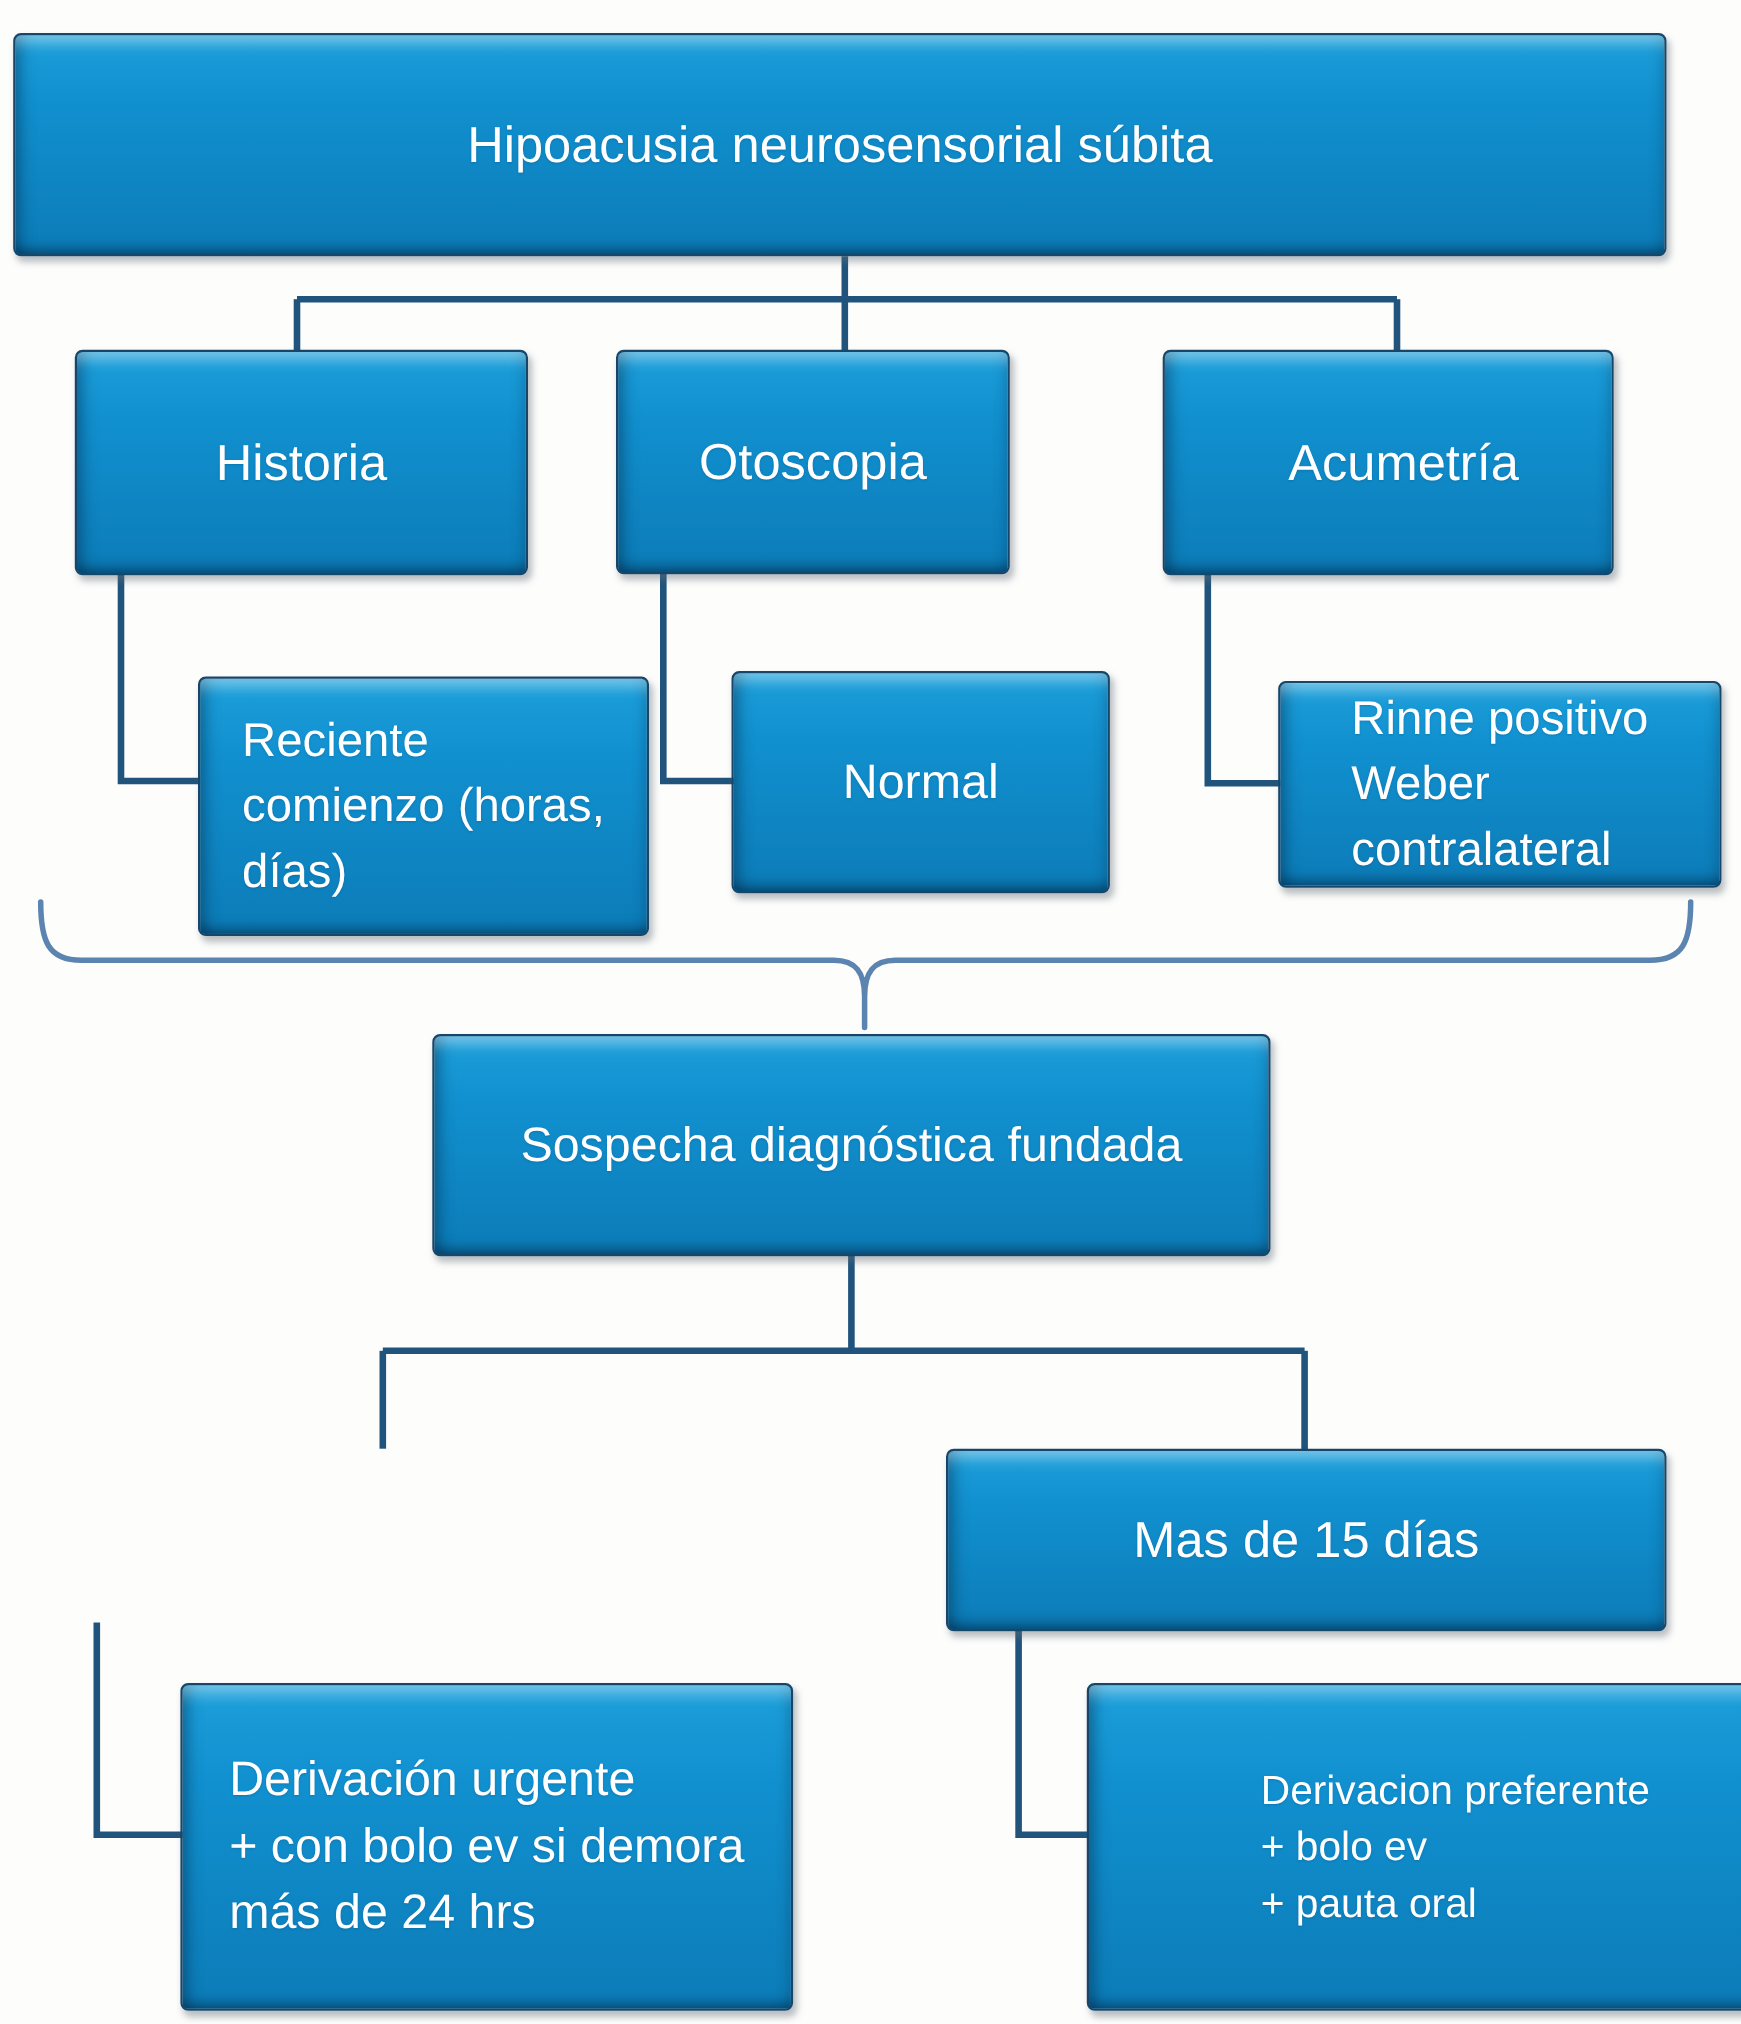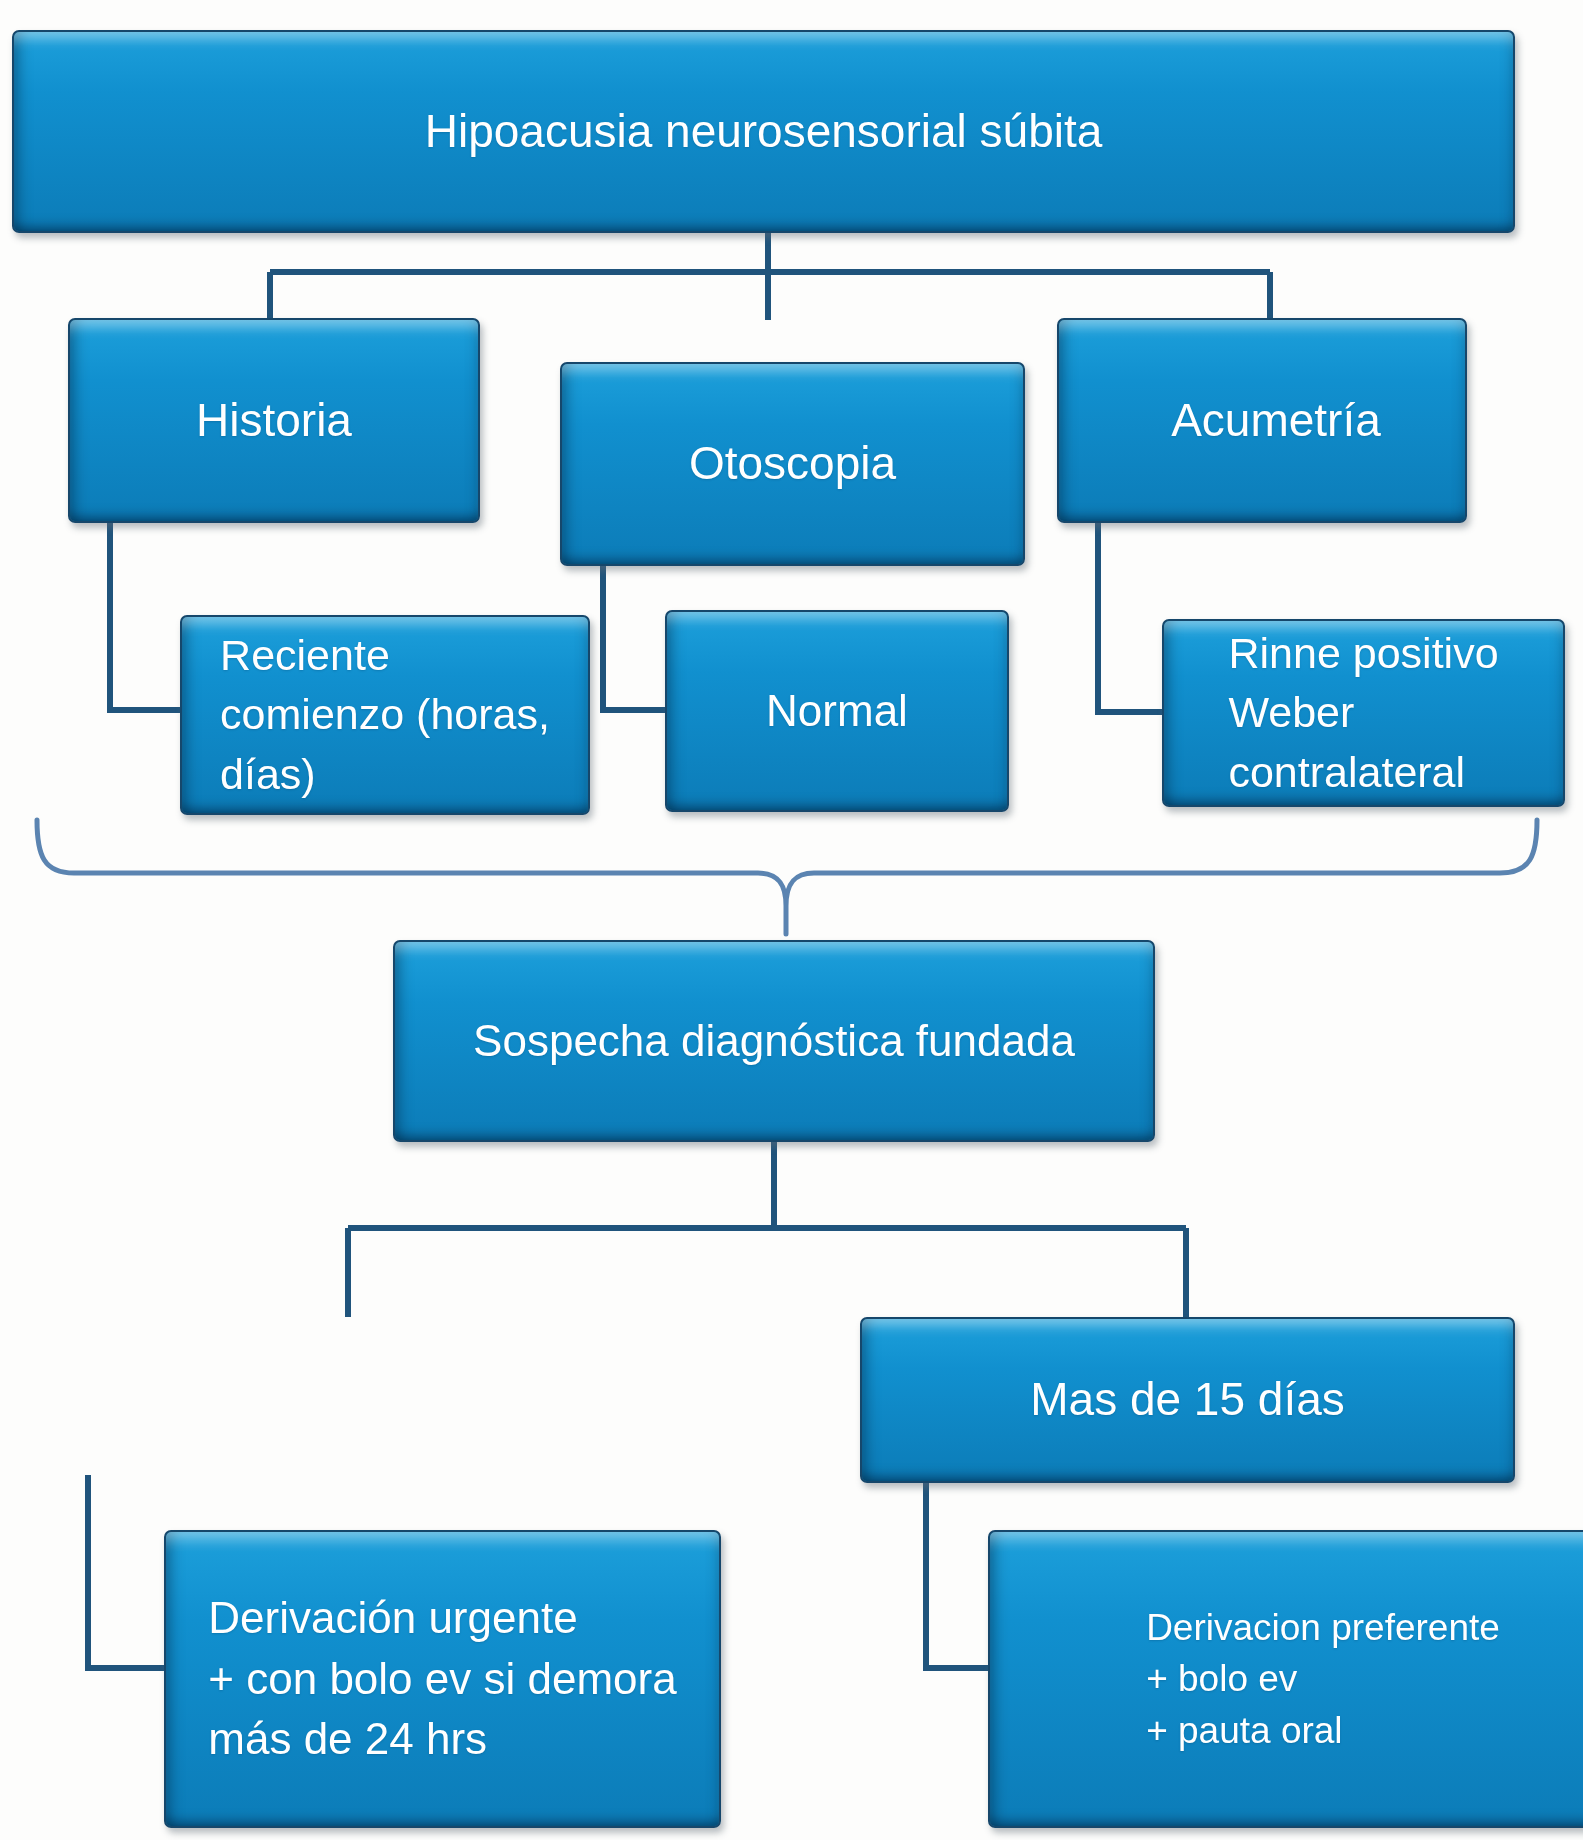--- a/index.html
+++ b/index.html
@@ -33,23 +33,23 @@
       3px 5px 7px rgba(100,110,120,.45);
   }
   .node .label{
     white-space:pre-line;
     line-height:1.38;
     padding:0 14px;
     text-shadow:0 1px 2px rgba(0,60,100,.25);
   }
   .n-root      {left:12px;  top:30px;   width:1503px;height:203px;font-size:46px;}
   .n-historia  {left:68px;  top:318px;  width:412px; height:205px;font-size:46px;}
-  .n-otoscopia {left:560px; top:318px;  width:465px; height:204px;font-size:46px;margin-top:44px;}
+  .n-otoscopia {left:560px; top:318px;  width:358px; height:204px;font-size:46px;}
   .n-acumetria {left:1057px;top:318px;  width:410px; height:205px;font-size:46px;padding-left:28px;}
-  .n-reciente  {left:180px; top:615px;  width:410px; height:200px;font-size:43px;}
+  .n-reciente  {left:180px; top:615px;  width:410px; height:236px;font-size:43px;}
   .n-normal    {left:665px; top:610px;  width:344px; height:202px;font-size:44px;}
   .n-rinne     {left:1162px;top:619px;  width:403px; height:188px;font-size:43px;}
   .n-sospecha  {left:393px; top:940px;  width:762px; height:202px;font-size:44px;}
   .n-menos     {left:22px;  top:1315px; width:657px; height:162px;font-size:46px;}
   .n-mas       {left:860px; top:1317px; width:655px; height:166px;font-size:46px;}
   .n-urgente   {left:164px; top:1530px; width:557px; height:298px;font-size:44px;}
   .n-preferente{left:988px; top:1530px; width:670px; height:298px;font-size:37px;}
 </style>
 </head>
 <body>

